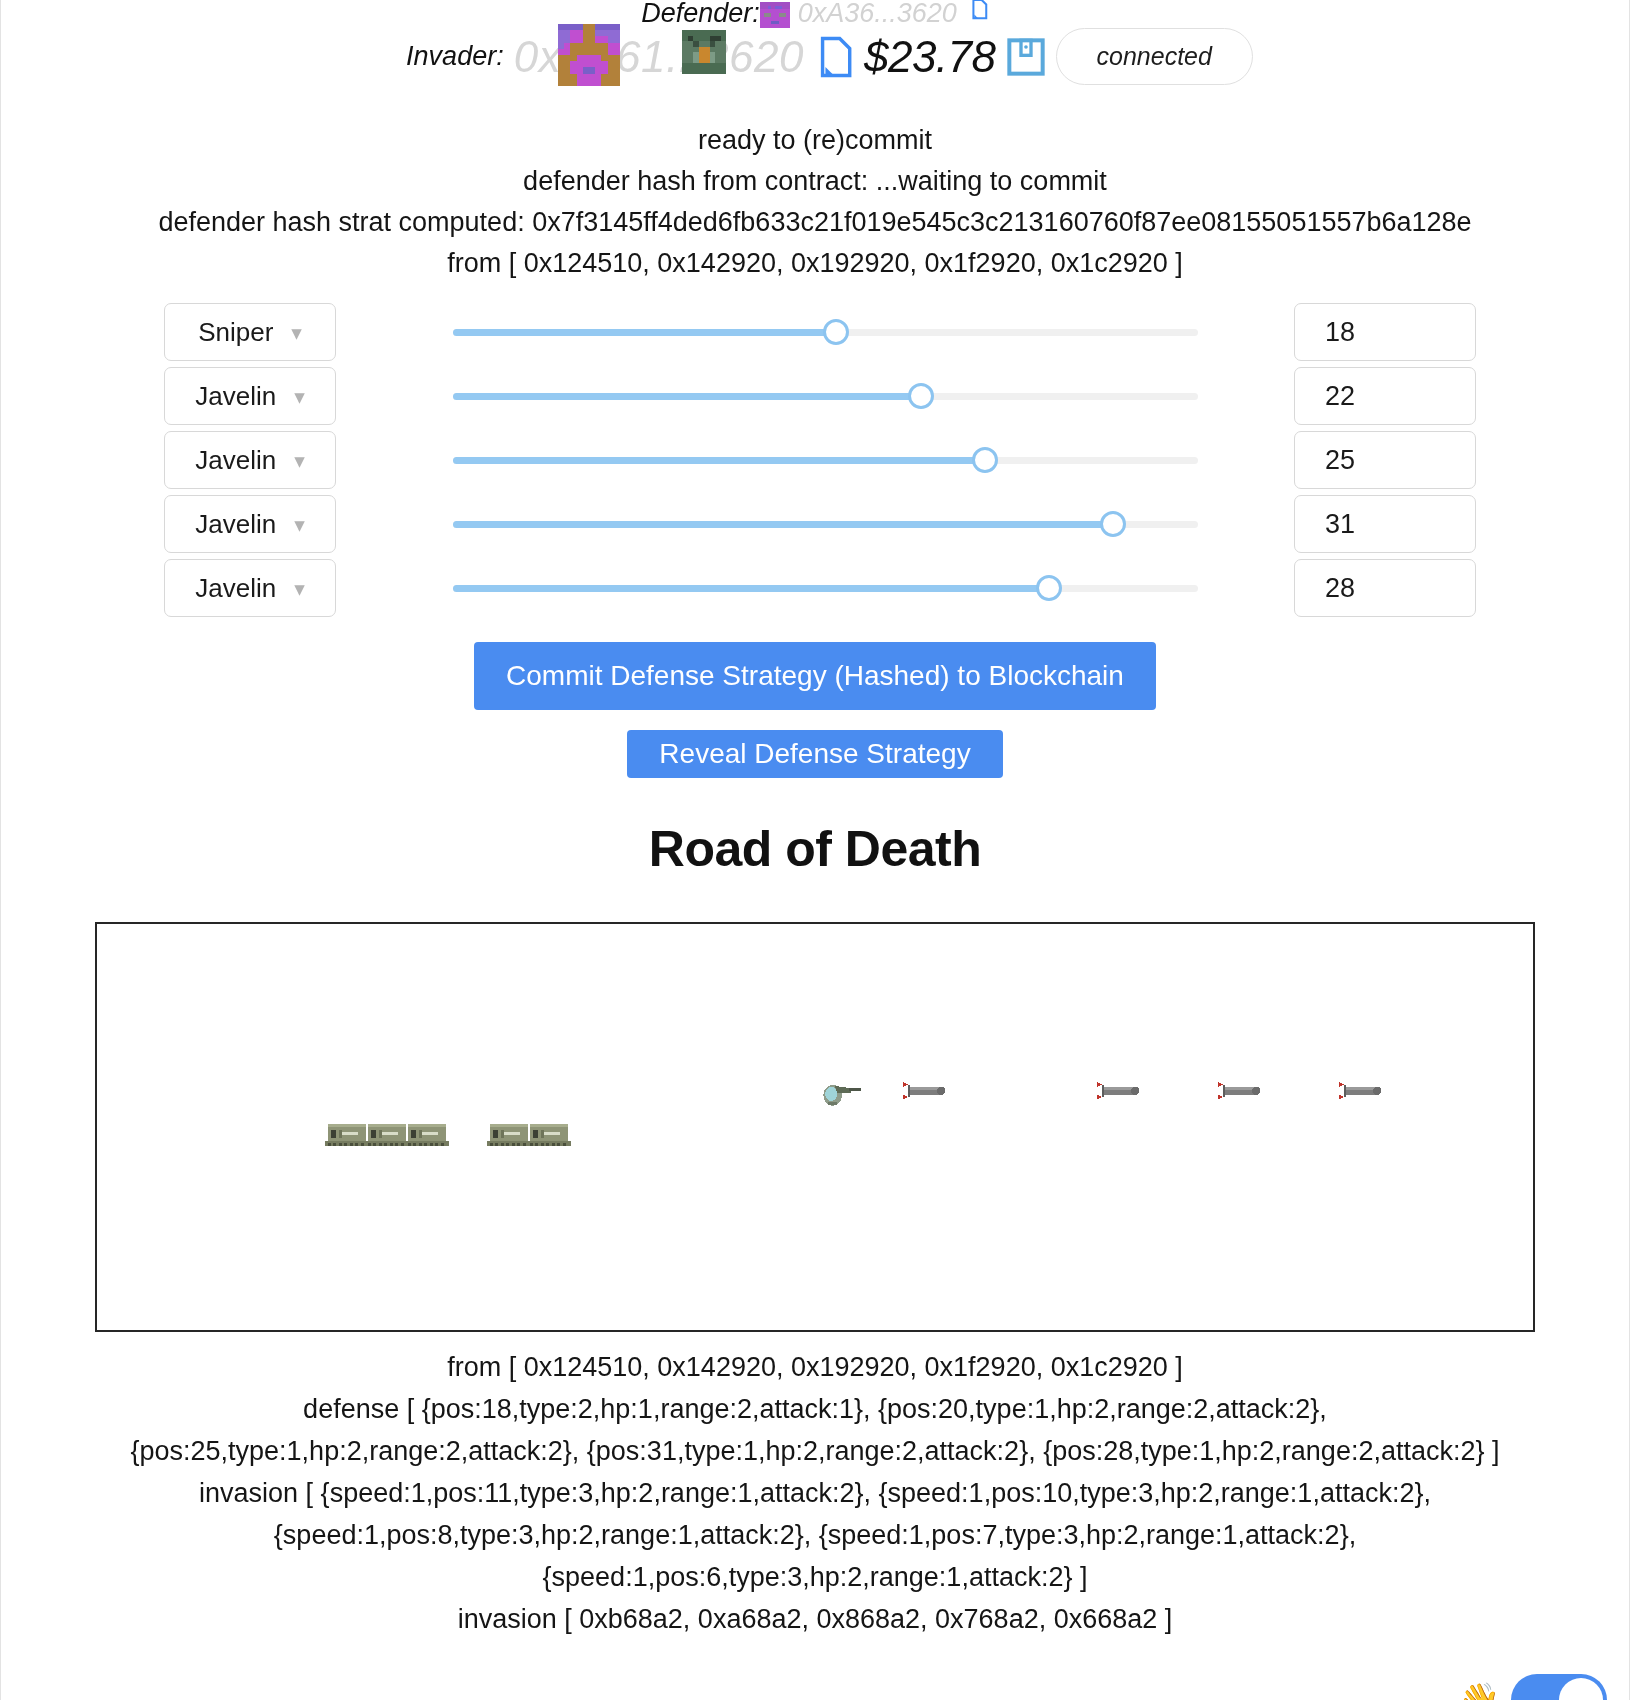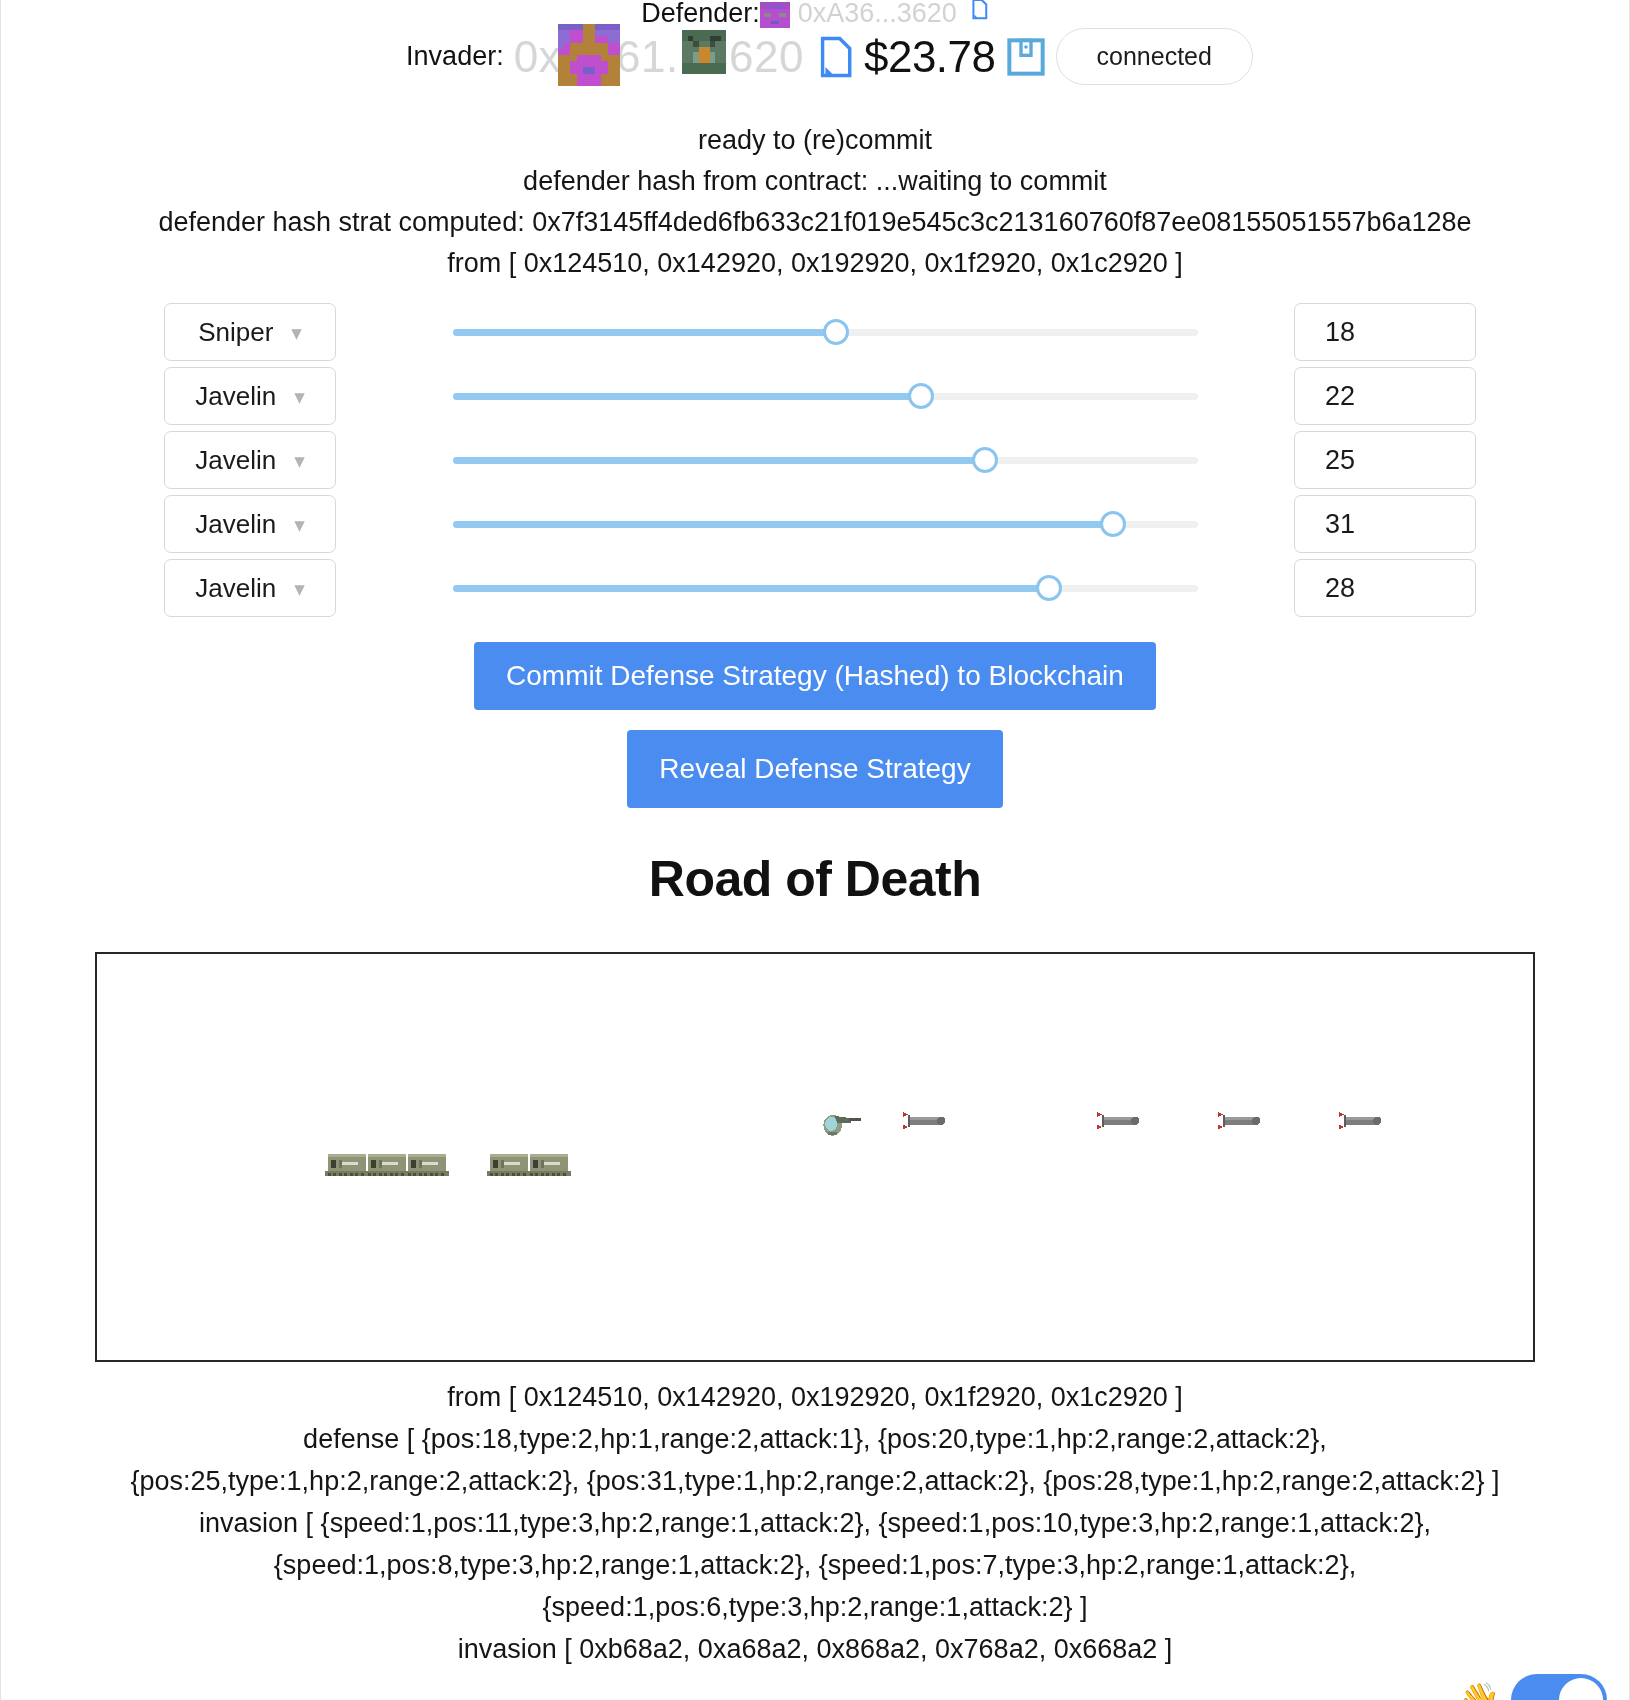--- a/index.html
+++ b/index.html
@@ -16,20 +16,21 @@
     width:1630px; height:1700px;
     position:relative;
     border-left:1px solid #e3e3e3;
     border-right:1px solid #e3e3e3;
   }
 
   
   .hdr {
     position:relative;
     height:118px;
+    font-style:italic;
   }
   .hdr-line1 {
     position:absolute;
     left:0; right:0; top:-4px;
     text-align:center;
     font-size:27px;
     line-height:34px;
     white-space:nowrap;
   }
   .hdr-line2 {
@@ -171,21 +172,21 @@
   .btn-blue {
     display:inline-block;
     background:#4a8cf0;
     color:#fff;
     border:none;
     border-radius:4px;
     font-family:"Liberation Sans", sans-serif;
     cursor:pointer;
   }
   .btn-commit { font-size:28px; padding:18px 32px; margin-top:22px; }
-  .btn-reveal { font-size:28px; padding:23px 32px; margin-top:20px; }
+  .btn-reveal { font-size:28px; padding:8px 32px; margin-top:20px; }
 
   .title {
     text-align:center;
     font-size:50px;
     font-weight:bold;
     color:#111;
     margin-top:42px;
     letter-spacing:-0.5px;
   }
 

